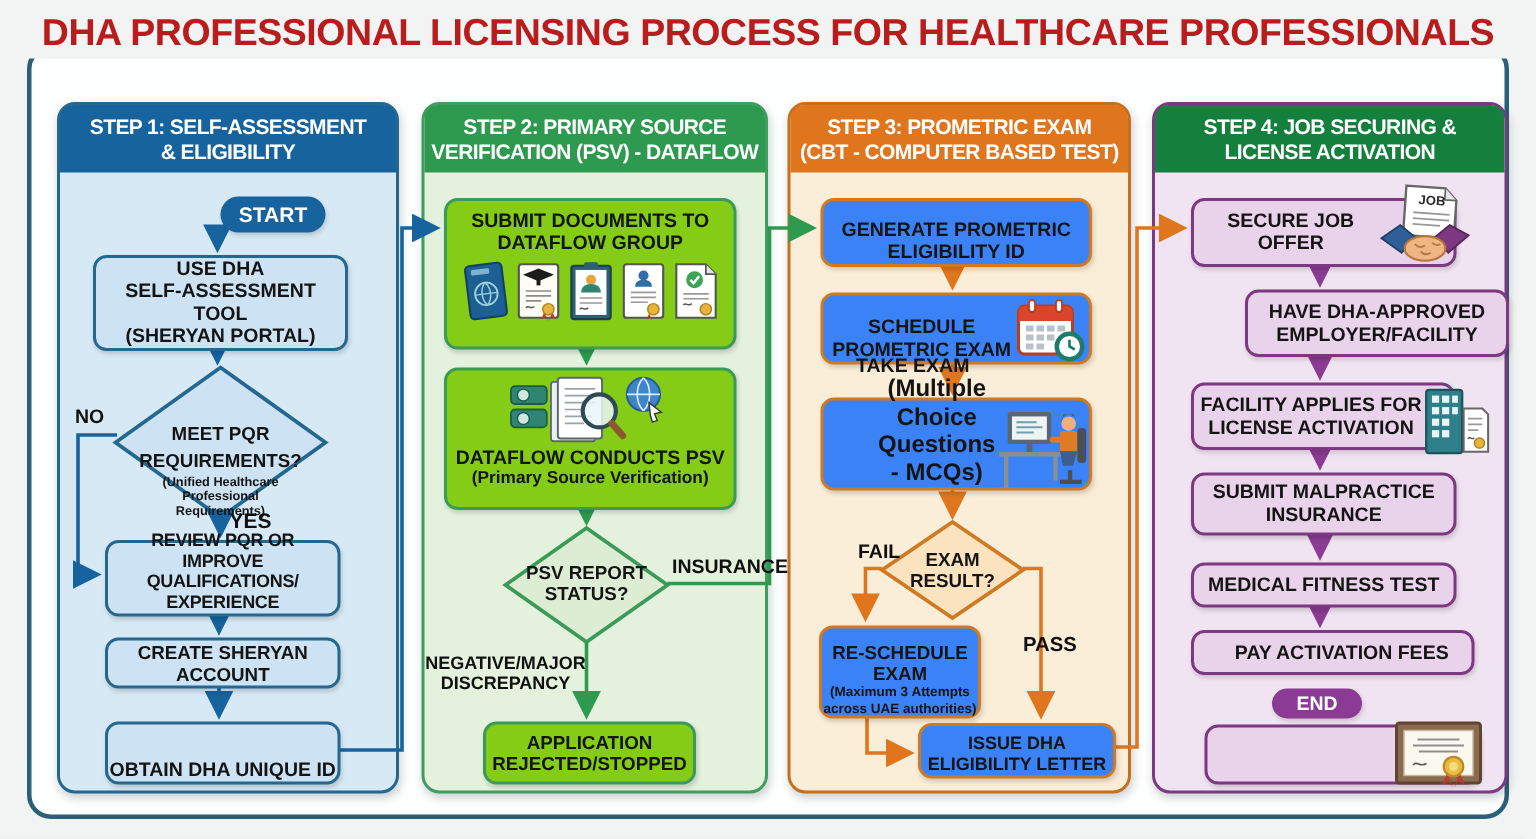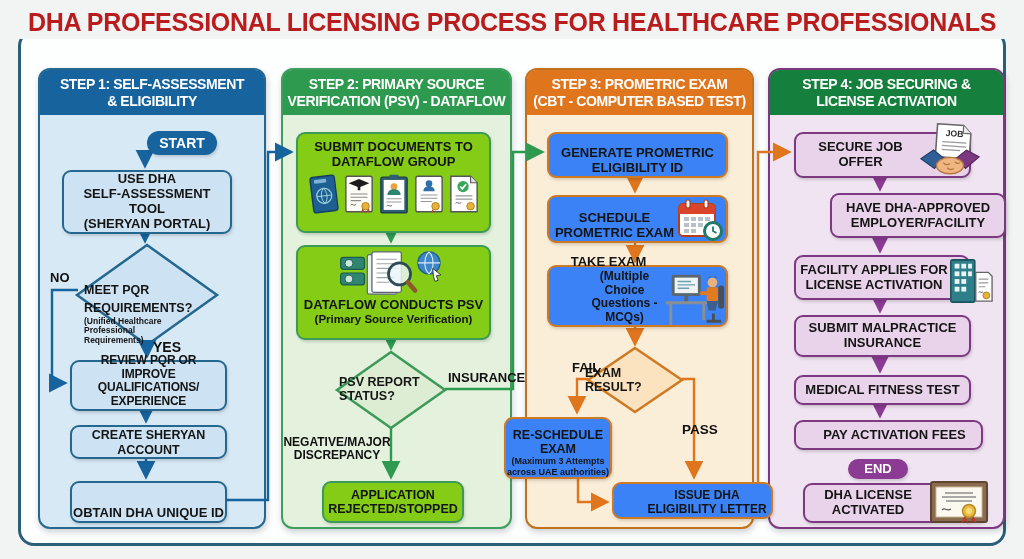--- a/index.html
+++ b/index.html
@@ -26,21 +26,21 @@
         box-shadow:1px 2px 3px rgba(0,0,0,.15);overflow:visible;}
   .n1{background:#cde3f3;border-color:#24678f;justify-content:flex-end;}
   .n2{background:#84cc16;border-color:#3b9a58;}
   .n3{background:#3b82f6;border-color:#cf7a22;justify-content:flex-end;}
   .n4{background:#e9d3ea;border-color:#7c3981;}
   .pill{background:#16639e;color:#fff;border:none;border-radius:14px;}
   .pill4{background:#8b3b93;color:#fff;border:none;border-radius:12px;}
   .sub{font-size:10.5px;line-height:1.15;}
   .lbl{position:absolute;font-weight:700;color:#101010;z-index:5;white-space:pre-line;
        text-align:center;line-height:1.1;}
-  .dtext{position:absolute;z-index:5;font-weight:700;color:#141414;
+  .dtext{position:absolute;z-index:5;text-align:center;font-weight:700;color:#141414;
        white-space:pre-line;line-height:1.12;}
   .overlay{position:absolute;left:0;top:0;z-index:3;pointer-events:none;}
   .iconrow{display:flex;gap:5px;margin-top:4px;}
   .absic{position:absolute;}
 </style>
 </head>
 <body>
 
 <div class="stage">
 
@@ -243,21 +243,21 @@
         <rect x="7" y="30" width="5" height="4"></rect>
           <rect x="14" y="30" width="5" height="4"></rect>
       </g>
       <circle cx="36" cy="32" r="8.5" fill="#fff" stroke="#1f7a6b" stroke-width="3"></circle>
       <path d="M36 27.5v4.5l3.5 2" stroke="#1f7a6b" stroke-width="1.8" fill="none"></path>
     </svg>
   </div>
 
   <div class="node n3" style="left:547px;top:265px;width:177px;height:58px;font-size:13px;">
     <span style="padding-right:58px;">TAKE EXAM</span>
-    <span class="sub" style="padding-right:58px;font-size:12px;margin-left:32px;">(Multiple Choice
+    <span class="sub" style="padding-right:58px;font-size:16px;margin-left:32px;">(Multiple Choice
 Questions - MCQs)</span>
     <svg class="absic" style="right:0px;top:-2px;" width="62" height="64" viewBox="0 0 64 66">
       <rect x="8" y="10" width="30" height="22" rx="2" fill="#5b6770"></rect>
       <rect x="11" y="13" width="24" height="16" fill="#eef4f6"></rect>
       <path d="M14 17h14M14 20.5h18M14 24h12" stroke="#6fa0ad" stroke-width="1.4"></path>
       <rect x="21" y="32" width="4" height="6" fill="#5b6770"></rect>
       <path d="M2 39h44" stroke="#8a8f94" stroke-width="3"></path>
       <path d="M7 39v23M41 39v18" stroke="#8a8f94" stroke-width="3"></path>
       <circle cx="50" cy="18" r="5" fill="#e9b27c"></circle>
       <path d="M45 17a5 5 0 0110-1l-1.5-4.5h-7z" fill="#6b4a2c"></path>
@@ -265,28 +265,28 @@
       <rect x="37" y="27" width="9" height="4" rx="2" fill="#e07b22"></rect>
       <path d="M44 37h12l-3 10h-7z" fill="#3d5f8f"></path>
       <rect x="56" y="21" width="6" height="24" rx="2.5" fill="#4a4f55"></rect>
       <path d="M51 50v8M44 58h15" stroke="#4a4f55" stroke-width="3"></path>
     </svg>
   </div>
 
   <div class="dtext" style="left:585px;top:366px;width:100px;font-size:12.5px;">EXAM
 RESULT?</div>
 
-  <div class="node n3" style="left:504px;top:417px;width:104px;height:58px;font-size:12.5px;">
+  <div class="node n3" style="left:546px;top:417px;width:104px;height:58px;font-size:12.5px;">
     <span>RE-SCHEDULE
 EXAM</span>
     <span class="sub" style="font-size:9px;">(Maximum 3 Attempts
 across UAE authorities)</span>
   </div>
 
-  <div class="node n3" style="left:612px;top:482px;width:128px;height:33px;font-size:12px;padding-left:29px;"><span>ISSUE DHA
+  <div class="node n3" style="left:612px;top:482px;width:128px;height:33px;font-size:12px;"><span>ISSUE DHA
 ELIGIBILITY LETTER</span></div>
 
   <div class="lbl" style="left:552px;top:361px;font-size:13px;padding-left:20px;">FAIL</div>
   <div class="lbl" style="left:682px;top:423px;font-size:13.5px;">PASS</div>
 
   <div class="node n4" style="left:794px;top:132px;width:173px;height:42px;font-size:13px;">
     <span style="padding-right:44px;">SECURE JOB OFFER</span>
     <svg class="absic" style="right:-12px;top:-13px;" width="62" height="64" viewBox="0 0 64 64">
       <g transform="rotate(4 36 20)">
         <path d="M18 3h27l8 8v26H18z" fill="#fff" stroke="#666" stroke-width="1.6"></path>
@@ -331,22 +331,20 @@
   <div class="node n4" style="left:794px;top:315px;width:173px;height:38px;font-size:13px;"><span>SUBMIT MALPRACTICE
 INSURANCE</span></div>
 
   <div class="node n4" style="left:794px;top:375px;width:173px;height:26px;font-size:13px;"><span>MEDICAL FITNESS TEST</span></div>
 
   <div class="node n4" style="left:794px;top:420px;width:173px;height:26px;font-size:13px;padding-left:12px;"><span>PAY ACTIVATION FEES</span></div>
 
   <div class="node pill4" style="left:848px;top:459px;width:60px;height:20px;font-size:13px;"><span>END</span></div>
 
   <div class="node n4" style="left:803px;top:483px;width:180px;height:36px;font-size:13px;">
-    <span style="padding-right:54px;">DHA LICENSE
-ACTIVATED</span>
     <svg class="absic" style="right:-4px;top:-7px;" width="60" height="48" viewBox="0 0 60 48">
       <rect x="2" y="4" width="56" height="40" rx="2" fill="#8a6b4f" stroke="#5d452f" stroke-width="2"></rect>
       <rect x="7" y="9" width="46" height="30" fill="#fbf9ef" stroke="#c9b89a" stroke-width="1"></rect>
       <path d="M16 15h28M13 19h34M17 23h26" stroke="#8f8f8f" stroke-width="1.3"></path>
       <path d="M13 32c3-3.5 4 2 9-1" stroke="#555" fill="none" stroke-width="1.1"></path>
       <path d="M36 37l-3.5 8 4.5-2.5 2.5 4.5M44 37l3.5 8-4.5-2.5-2.5 4.5" fill="#c0392b"></path>
       <circle cx="40" cy="33" r="6.5" fill="#e9bc3f" stroke="#b9892a" stroke-width="1.5"></circle>
       <circle cx="40" cy="33" r="3" fill="#f6dc7e"></circle>
     </svg>
   </div>

